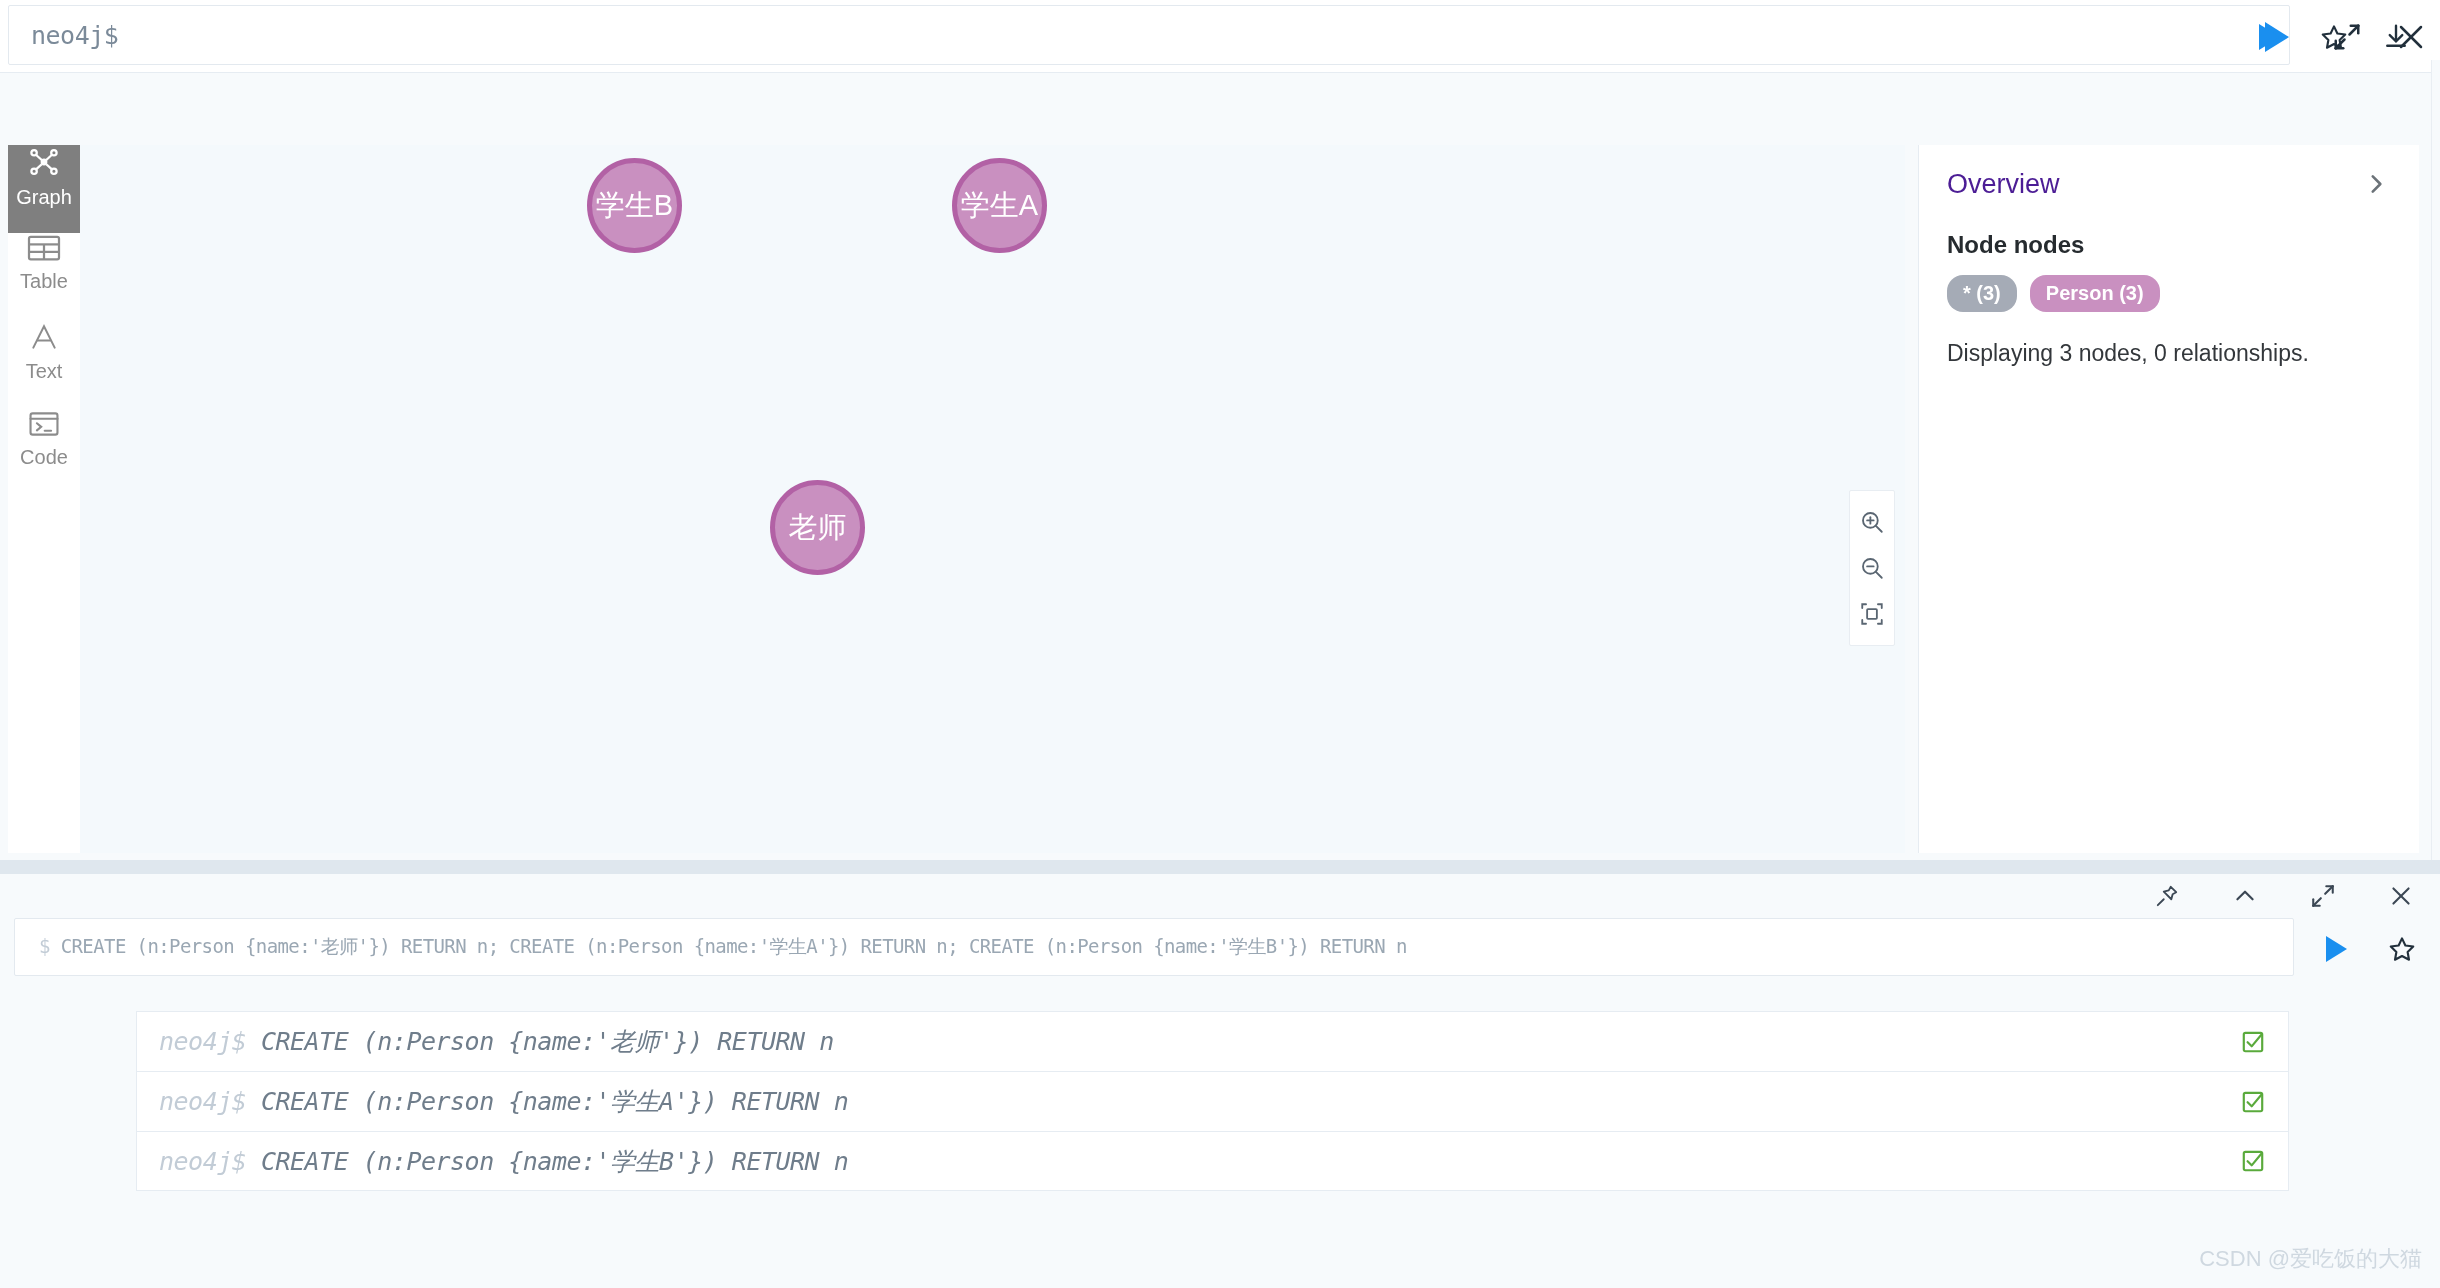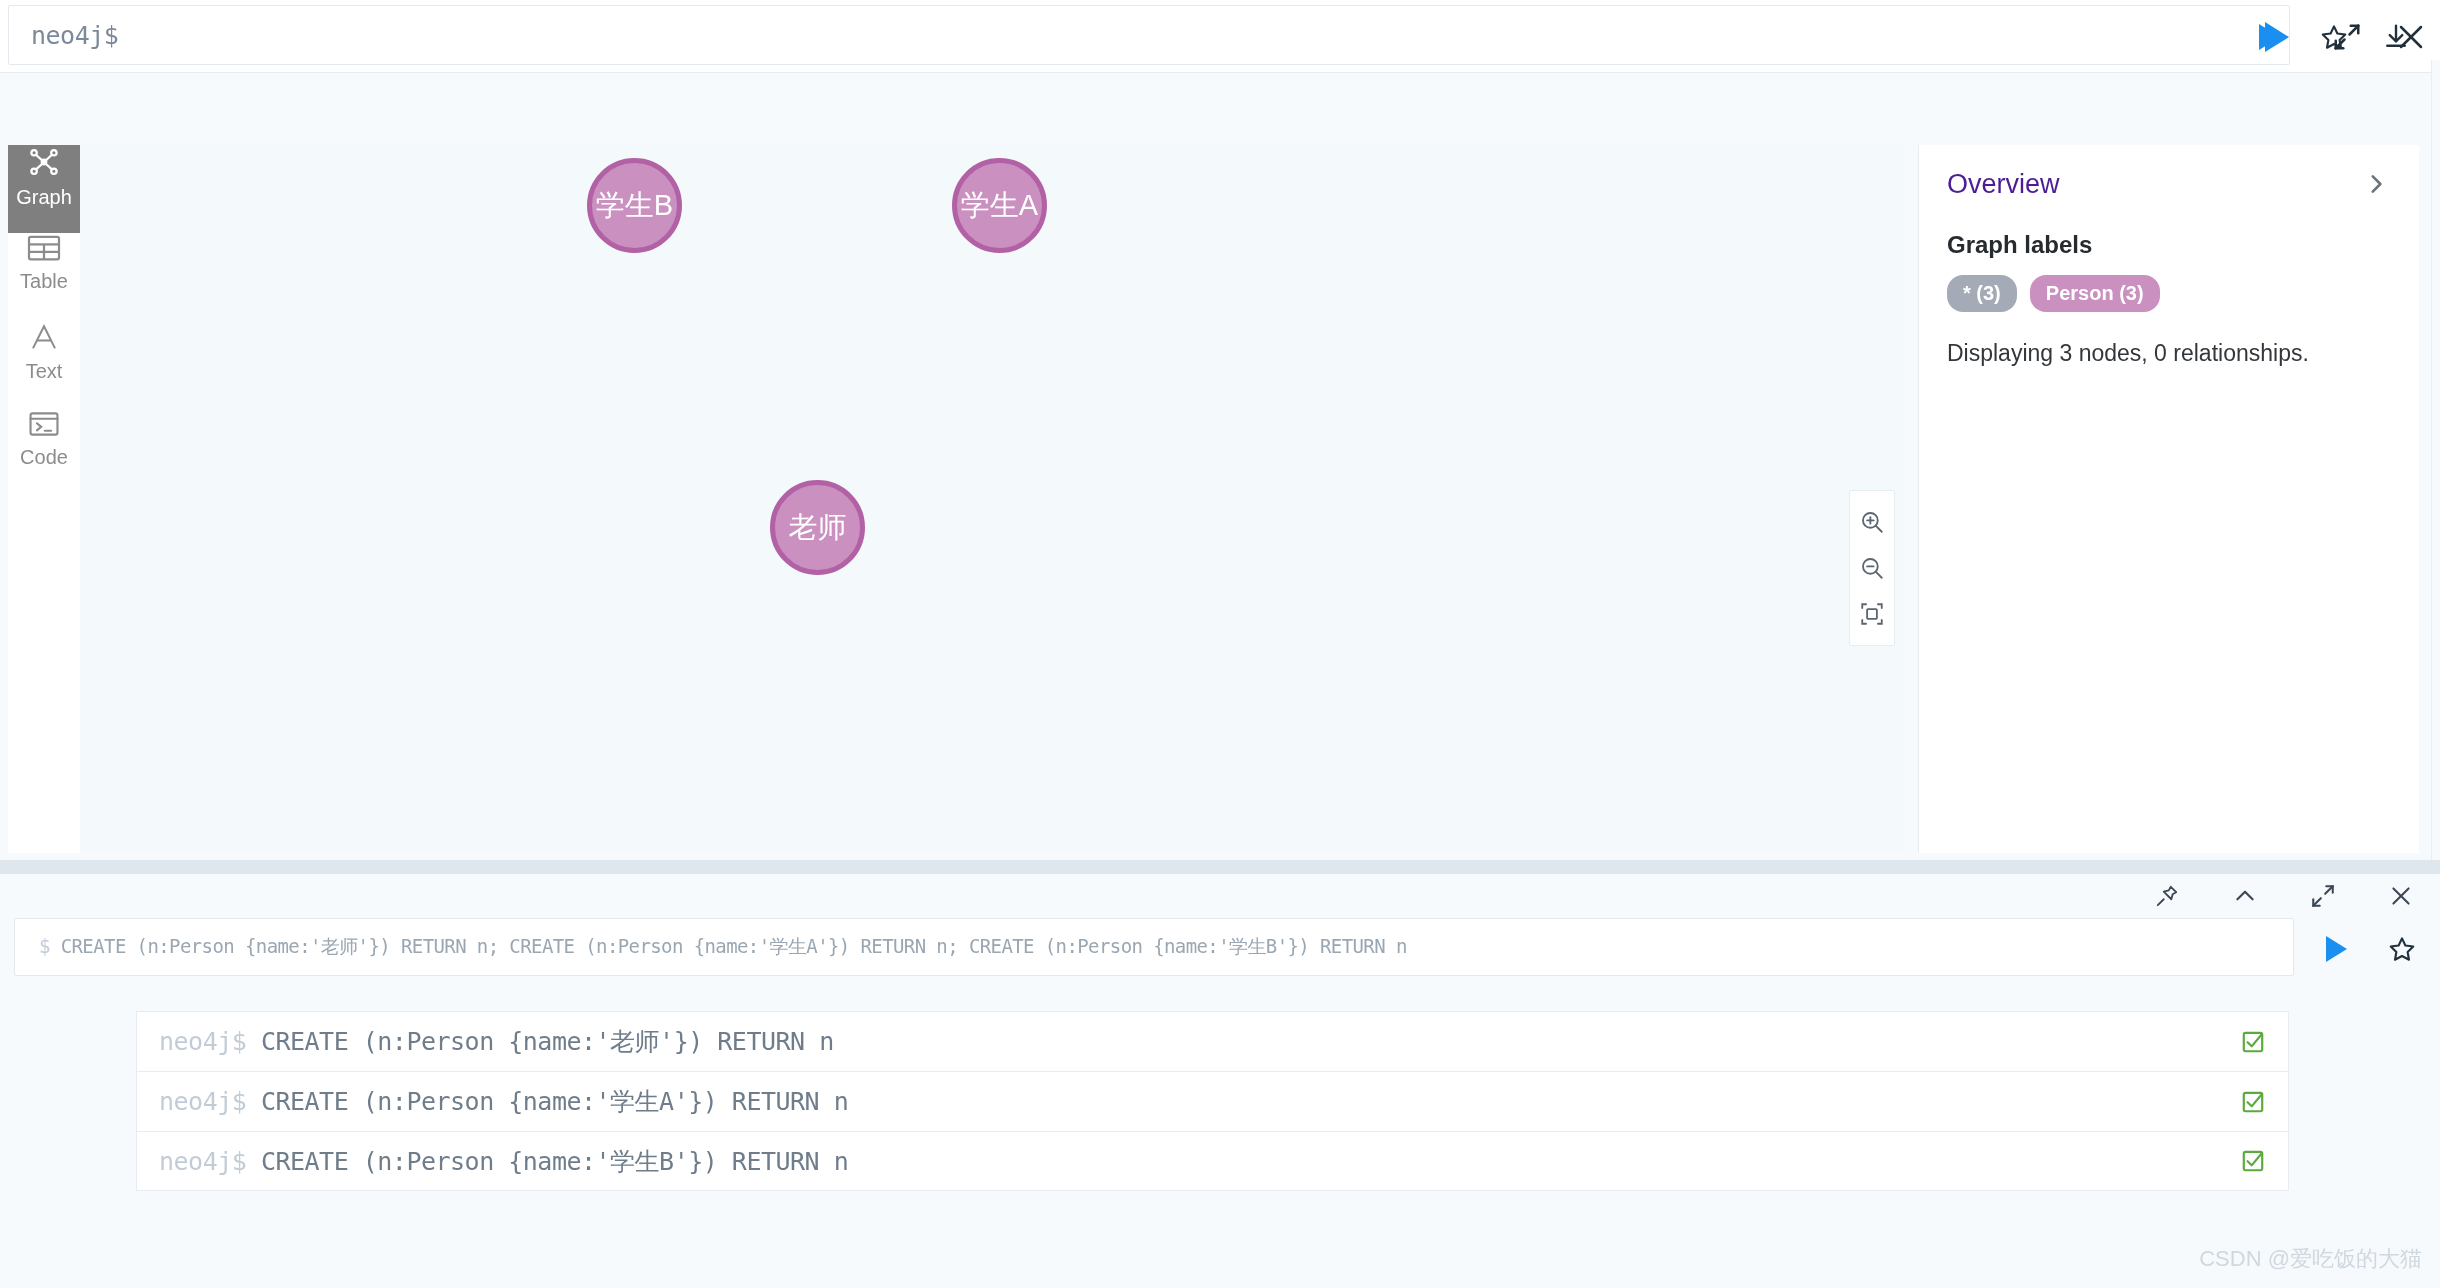--- a/index.html
+++ b/index.html
@@ -341,20 +341,21 @@
     position: absolute;
     left: 2385px; top: 58px;
     width: 34px; height: 34px;
   }
 
   
   .history-list {
     position: absolute;
     left: 136px; top: 137px;
     width: 2153px;
+    font-style: italic;
   }
   .history-row {
     height: 60px;
     background: #ffffff;
     border: 1px solid #e6ecf2;
     border-bottom: none;
     display: flex;
     align-items: center;
     box-sizing: border-box;
     cursor: pointer;
@@ -525,21 +526,21 @@
     <div class="overview-panel">
       <div class="ov-header">
         <span class="ov-title">Overview</span>
         <span class="ov-chevron">
           <svg width="26" height="26" viewBox="0 0 24 24" fill="none" stroke="currentColor" stroke-width="2.4" stroke-linecap="round" stroke-linejoin="round">
             <path d="M9 5 L16 12 L9 19"></path>
           </svg>
         </span>
       </div>
 
-      <div class="ov-section-title">Graph labels</div>
+      <div class="ov-section-title">Node nodes</div>
 
       <div class="ov-chips">
         <span class="chip chip-any">* (3)</span>
         <span class="chip chip-person">Person (3)</span>
       </div>
 
       <div class="ov-footer-text">Displaying 3 nodes, 0 relationships.</div>
     </div>
 
   </div>

